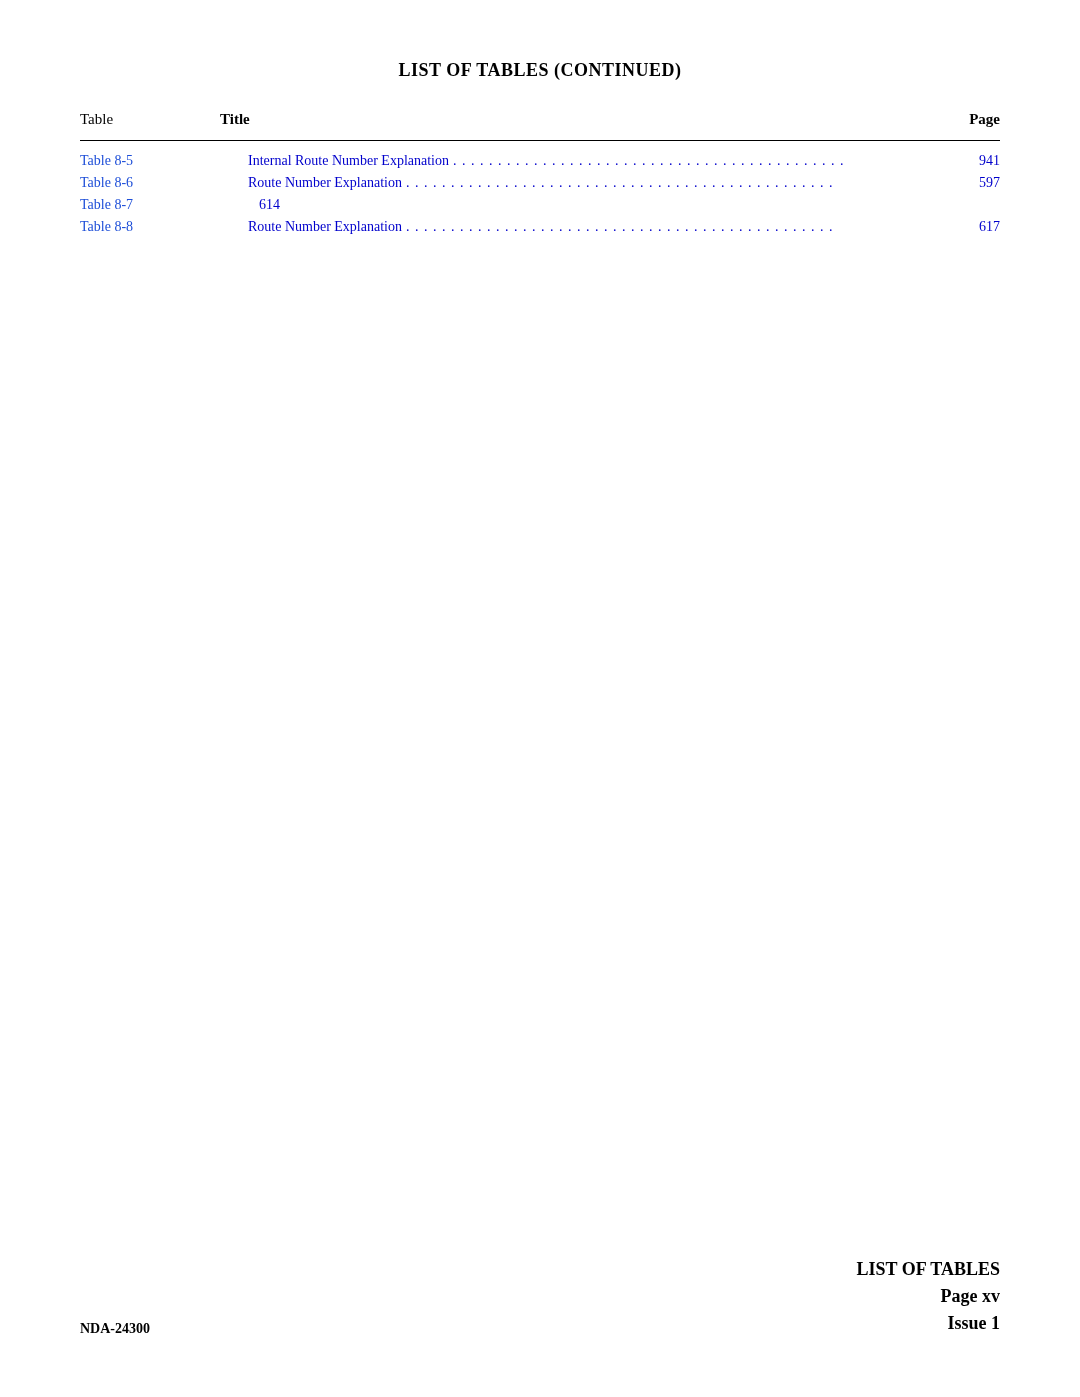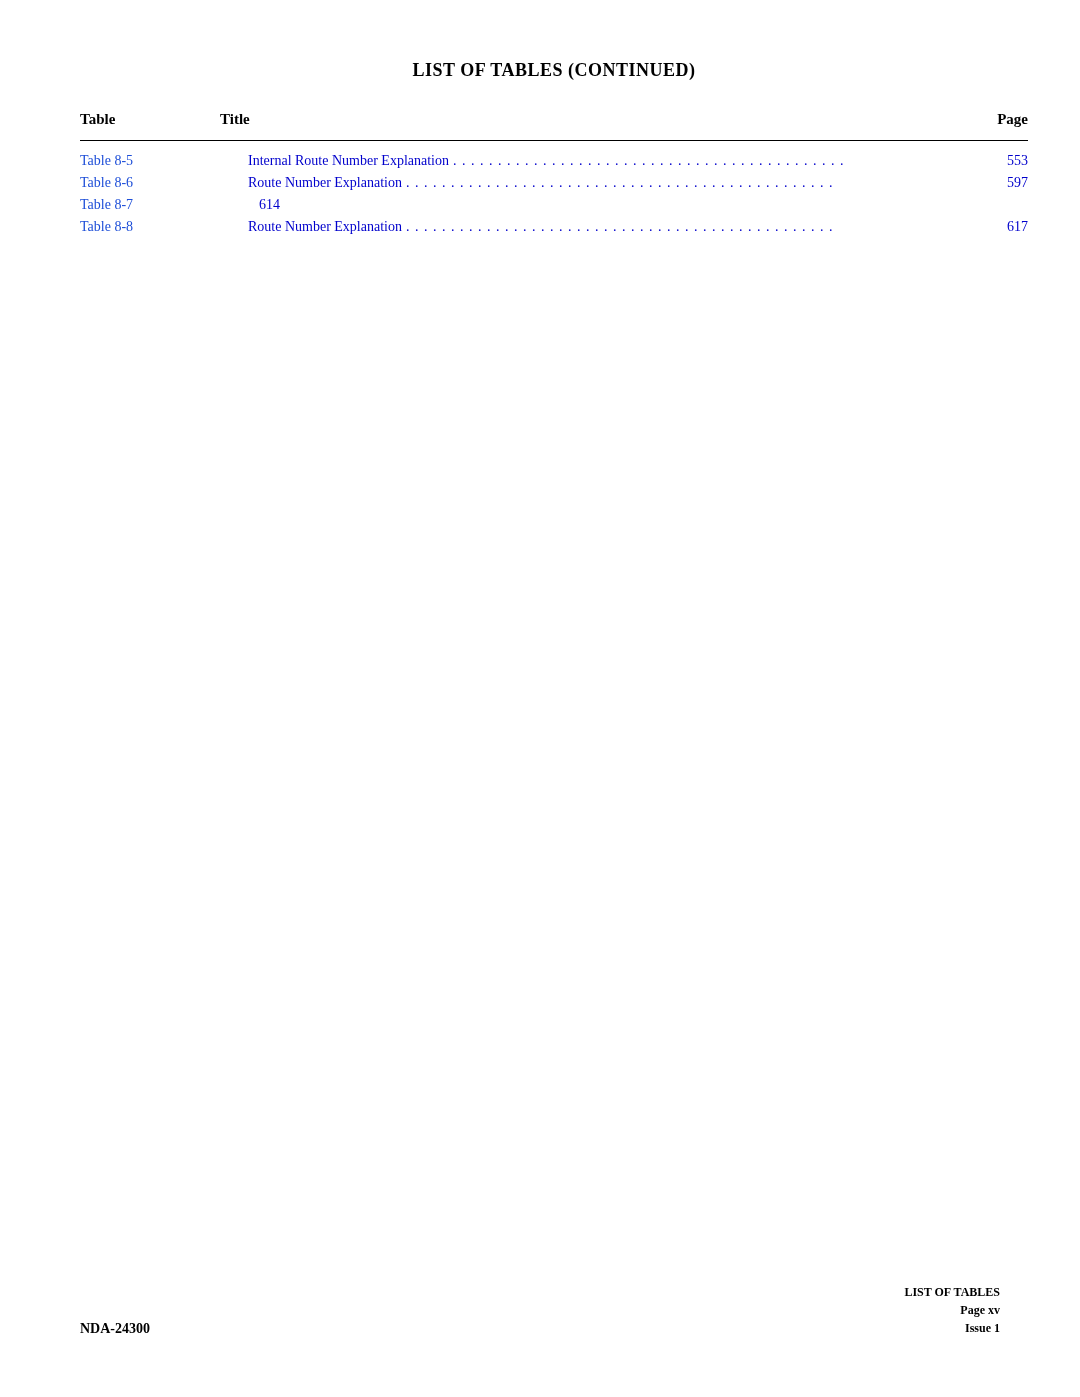--- a/index.html
+++ b/index.html
@@ -13,21 +13,21 @@
       font-family: Times New Roman, Times, serif;
       width: 1080px;
       min-height: 1397px;
       position: relative;
     }
 
     .page {
       width: 1080px;
       min-height: 1397px;
       background: #ffffff;
-      padding: 60px 52px 80px 80px;
+      padding: 60px 80px 80px 80px;
       position: relative;
     }
 
     .page-title {
       text-align: center;
       font-size: 18px;
       font-weight: bold;
       color: #000000;
       margin-bottom: 30px;
       letter-spacing: 0.5px;
@@ -36,21 +36,21 @@
     .table-header {
       display: flex;
       flex-direction: row;
       border-bottom: none;
       margin-bottom: 8px;
       padding-bottom: 4px;
     }
 
     .col-table {
       width: 140px;
-      font-weight: bold;
+      font-weight: normal;
       font-size: 15px;
       color: #000000;
     }
 
     .col-title {
       flex: 1;
       font-weight: bold;
       font-size: 15px;
       color: #000000;
     }
@@ -129,21 +129,21 @@
     }
 
     .footer-left {
       font-size: 14px;
       font-weight: bold;
       color: #000000;
     }
 
     .footer-right {
       text-align: right;
-      font-size: 12px;
+      font-size: 18px;
       font-weight: bold;
       color: #000000;
       line-height: 1.5;
     }
   </style>
 </head>
 <body>
 
 <div class="page">
 
@@ -157,21 +157,21 @@
 
   <hr class="divider">
 
   <div id="toc-list">
   <div class="toc-row">
         <a class="toc-table-num" href="#">Table 8-5</a>
         <div class="toc-title-area">
           <span class="toc-title-text">Internal Route Number Explanation</span>
           <span class="toc-dots"> . . . . . . . . . . . . . . . . . . . . . . . . . . . . . . . . . . . . . . . . . . . .</span>
         </div>
-        <span class="toc-page-num">553</span>
+        <span class="toc-page-num">941</span>
       </div>
       <div class="toc-row">
         <a class="toc-table-num" href="#">Table 8-6</a>
         <div class="toc-title-area">
           <span class="toc-title-text">Route Number Explanation</span>
           <span class="toc-dots"> . . . . . . . . . . . . . . . . . . . . . . . . . . . . . . . . . . . . . . . . . . . . . . . .</span>
         </div>
         <span class="toc-page-num">597</span>
       </div>
       <div class="toc-row">

